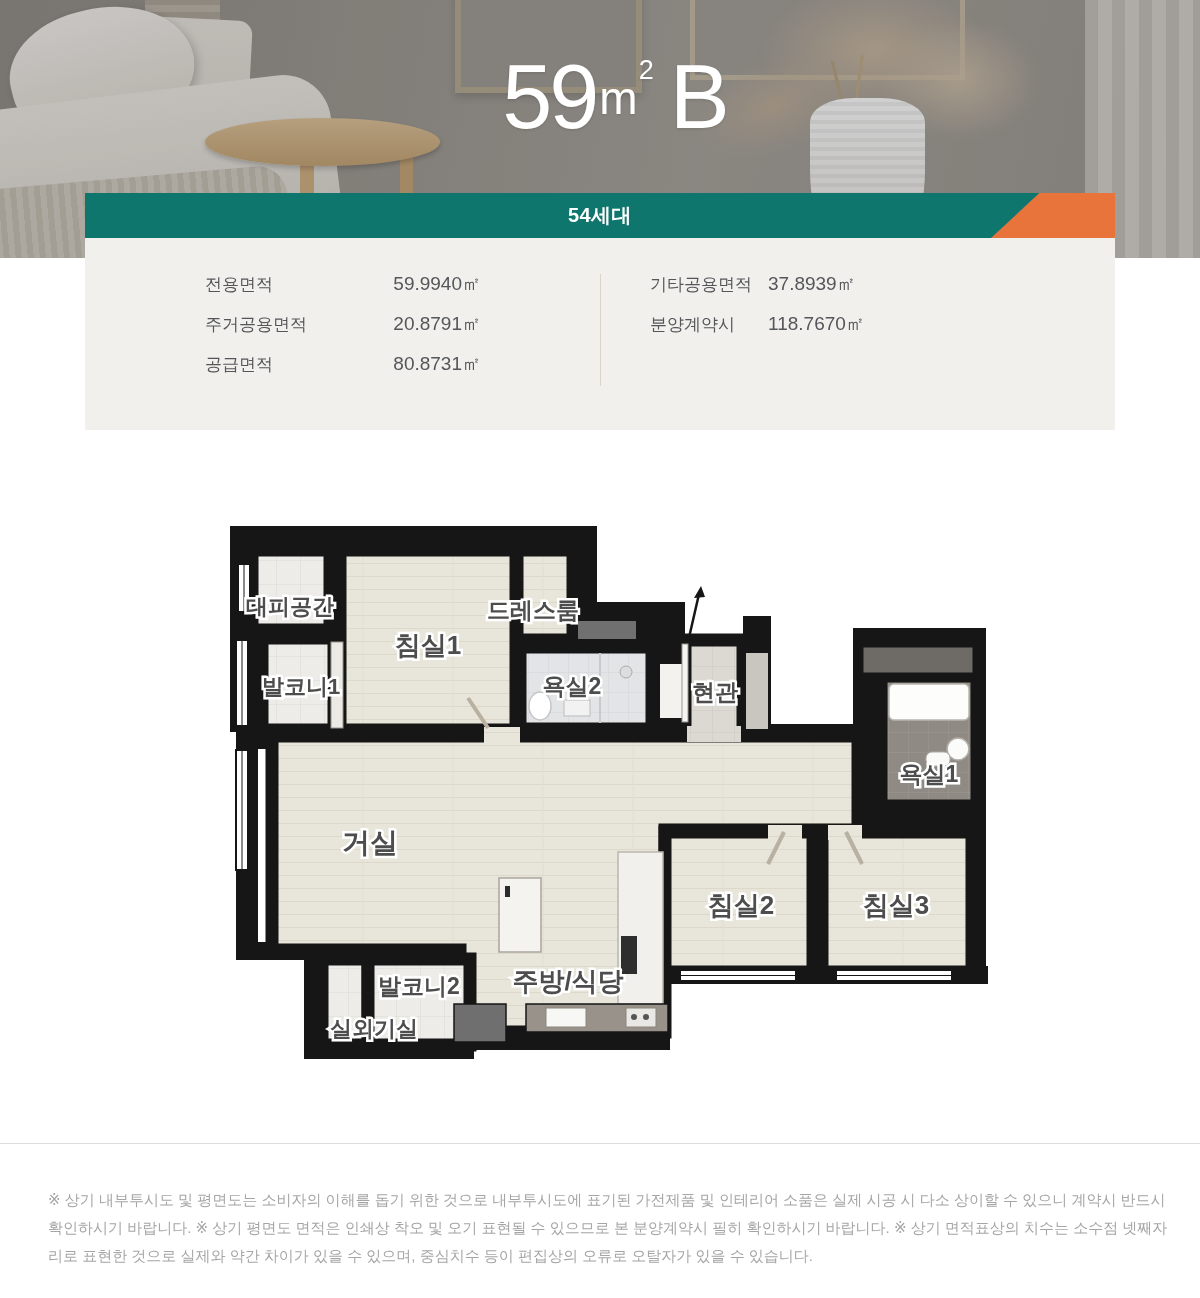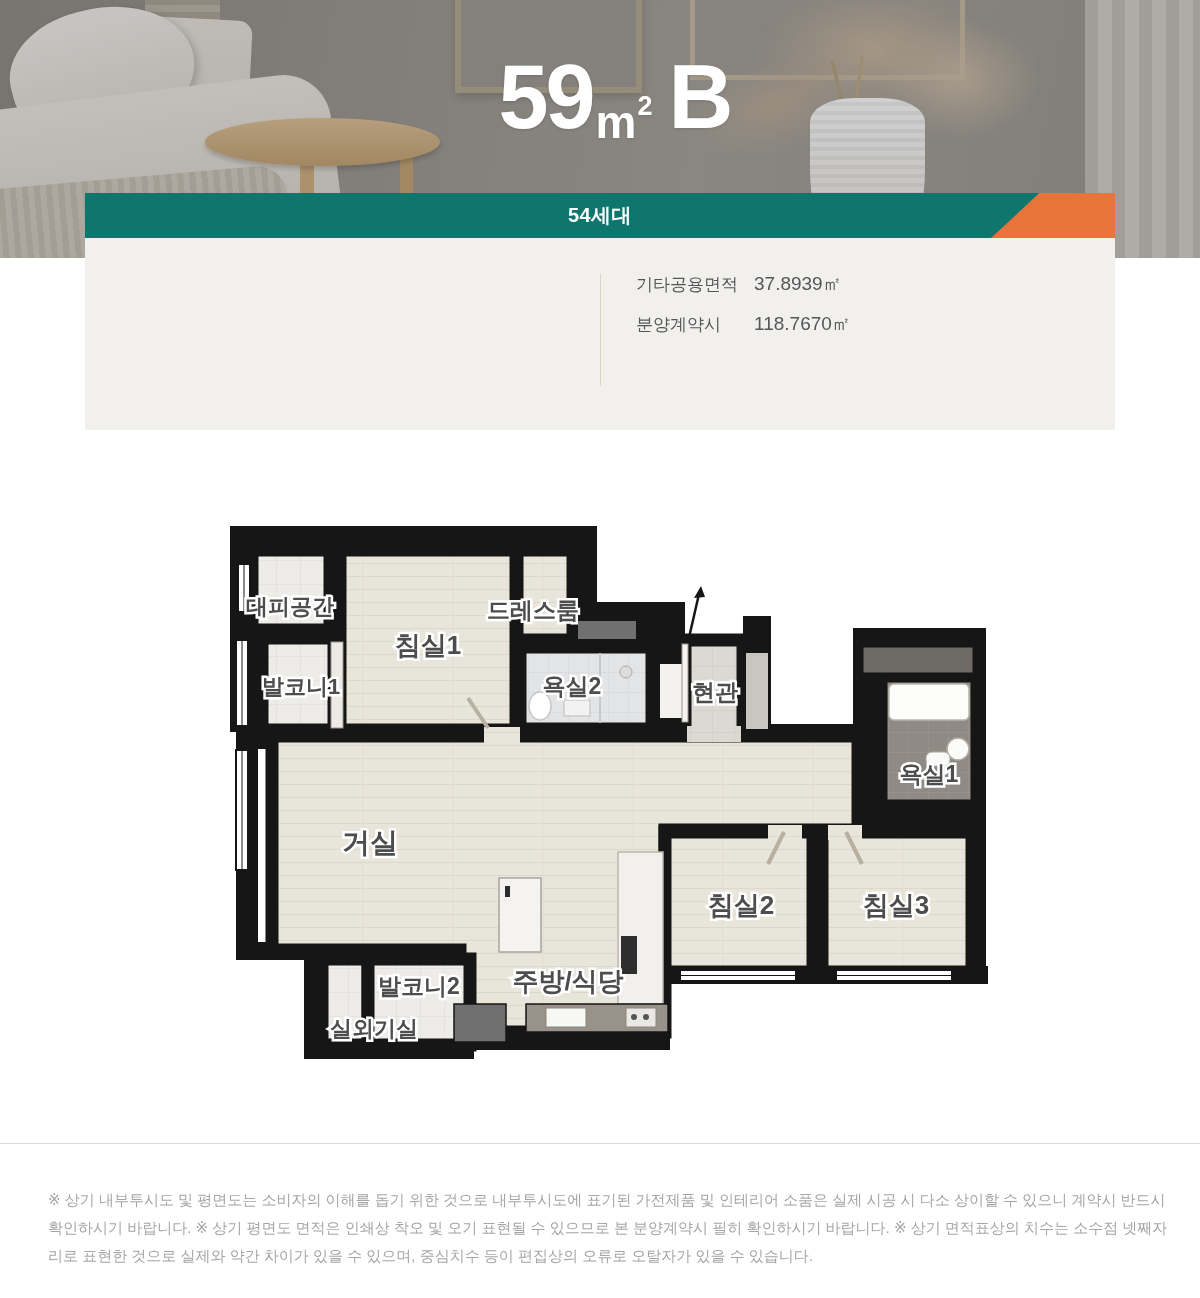--- a/index.html
+++ b/index.html
@@ -24,38 +24,38 @@
       repeating-linear-gradient(0deg,rgba(0,0,0,.05) 0 4px,rgba(255,255,255,0) 4px 9px),
       linear-gradient(#fdfdfb,#e6e3dc);border-radius:38% 38% 42% 42%/14% 14% 58% 58%;}
   .hero .pampas1{position:absolute;left:760px;top:-15px;width:230px;height:130px;background:radial-gradient(closest-side,rgba(200,182,156,.95),rgba(200,182,156,0));filter:blur(3px);border-radius:50%;}
   .hero .pampas2{position:absolute;left:690px;top:60px;width:170px;height:90px;background:radial-gradient(closest-side,rgba(190,172,148,.9),rgba(190,172,148,0));filter:blur(3px);border-radius:50%;transform:rotate(-20deg);}
   .hero .pampas3{position:absolute;left:880px;top:20px;width:160px;height:120px;background:radial-gradient(closest-side,rgba(206,190,165,.9),rgba(206,190,165,0));filter:blur(4px);border-radius:50%;}
   .hero .stem1{position:absolute;left:856px;top:55px;width:3px;height:70px;background:#bfa984;transform:rotate(8deg);}
   .hero .stem2{position:absolute;left:838px;top:60px;width:3px;height:62px;background:#b5a07c;transform:rotate(-14deg);}
   .hero .cushion{position:absolute;left:700px;top:195px;width:190px;height:90px;background:repeating-linear-gradient(45deg,#d8d2c6 0 5px,#c7c0b2 5px 10px);border-radius:45%;}
   .hero .curtain{position:absolute;right:0;top:0;width:115px;height:100%;background:repeating-linear-gradient(90deg,#c9c5bd 0 13px,#dedad2 13px 27px);opacity:.85;}
   .hero .overlay{position:absolute;inset:0;background:rgba(30,32,38,.20);}
-  .hero-title{position:absolute;left:0;right:0;top:46px;display:flex;justify-content:center;align-items:flex-end;color:#fff;font-weight:bold;text-shadow:0 1px 3px rgba(0,0,0,.12);margin-left:32px;}
+  .hero-title{position:absolute;left:0;right:0;top:46px;display:flex;justify-content:center;align-items:center;color:#fff;font-weight:normal;text-shadow:0 1px 3px rgba(0,0,0,.12);margin-left:32px;}
   .t-num{font-size:90px;letter-spacing:-3px;}
   .t-unit{font-size:46px;margin-left:3px;}
   .t-sup{font-size:27px;position:relative;top:-27px;margin-left:1px;}
   .t-b{font-size:90px;margin-left:16px;}
 
   .banner{position:absolute;left:85px;top:193px;width:1030px;height:45px;background:#0f766e;display:flex;align-items:center;justify-content:center;}
   .banner-label{color:#fff;font-size:20px;font-weight:bold;letter-spacing:0.5px;}
   .banner-accent{position:absolute;right:0;top:0;width:124px;height:45px;background:#e8743c;clip-path:polygon(39% 0,100% 0,100% 100%,0 100%);}
 
   .panel{position:absolute;left:85px;top:238px;width:1030px;height:192px;background:#f1f0ec;}
   .panel-divider{position:absolute;left:515px;top:36px;bottom:44px;width:1px;background:#d8d4c6;}
   .col-left{position:absolute;left:0;top:26px;width:515px;}
   .col-right{position:absolute;left:515px;top:26px;width:515px;}
   .info-row{display:flex;align-items:center;height:40px;}
   .col-left .info-label{margin-left:120px;width:118px;}
   .col-left .info-value{width:158px;text-align:right;}
-  .col-right .info-label{margin-left:36px;width:118px;font-family:Liberation Serif, serif;}
+  .col-right .info-label{margin-left:50px;width:118px;font-family:Liberation Serif, serif;}
   .col-right .info-value{width:164px;text-align:left;}
   .info-label{font-size:17px;color:#55565a;text-align:justify;text-align-last:justify;}
   .info-value{font-size:19px;color:#55565a;}
 
   
   .plan-wrap{width:760px;margin:82px auto 0 228px;}
   .plan-wrap svg{display:block;}
   .room-label{font-weight:bold;fill:#4d4d4d;stroke:#ffffff;stroke-width:5px;paint-order:stroke;text-anchor:middle;font-family:"Liberation Sans","DejaVu Sans",sans-serif;}
 
   
@@ -96,20 +96,34 @@
       </div>
     </div>
 
     <div class="banner">
       <span class="banner-label">54세대</span>
       <div class="banner-accent"></div>
     </div>
 
     <div class="panel">
       <div class="panel-divider"></div>
+      <div class="col-left">
+        <div class="info-row">
+          <span class="info-label">전용면적</span>
+          <span class="info-value">59.9940㎡</span>
+        </div>
+        <div class="info-row">
+          <span class="info-label">주거공용면적</span>
+          <span class="info-value">20.8791㎡</span>
+        </div>
+        <div class="info-row">
+          <span class="info-label">공급면적</span>
+          <span class="info-value">80.8731㎡</span>
+        </div>
+      </div>
       <div class="col-right">
         <div class="info-row">
           <span class="info-label">기타공용면적</span>
           <span class="info-value">37.8939㎡</span>
         </div>
         <div class="info-row">
           <span class="info-label">분양계약시</span>
           <span class="info-value">118.7670㎡</span>
         </div>
       </div>

